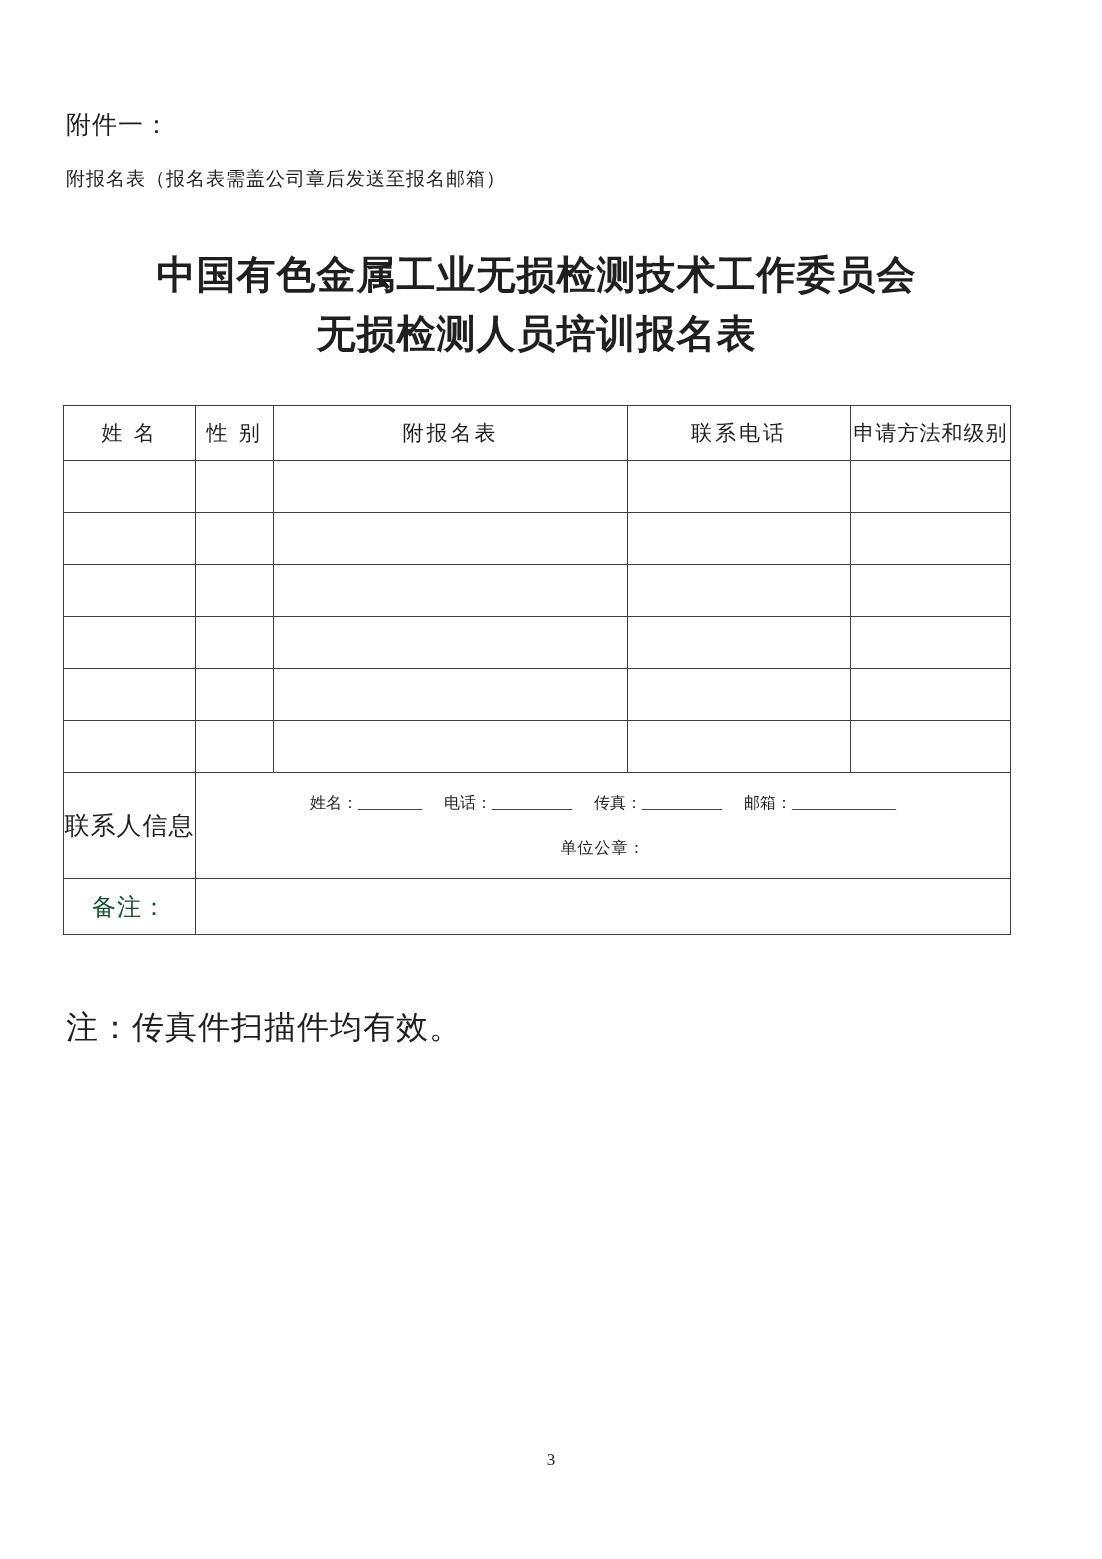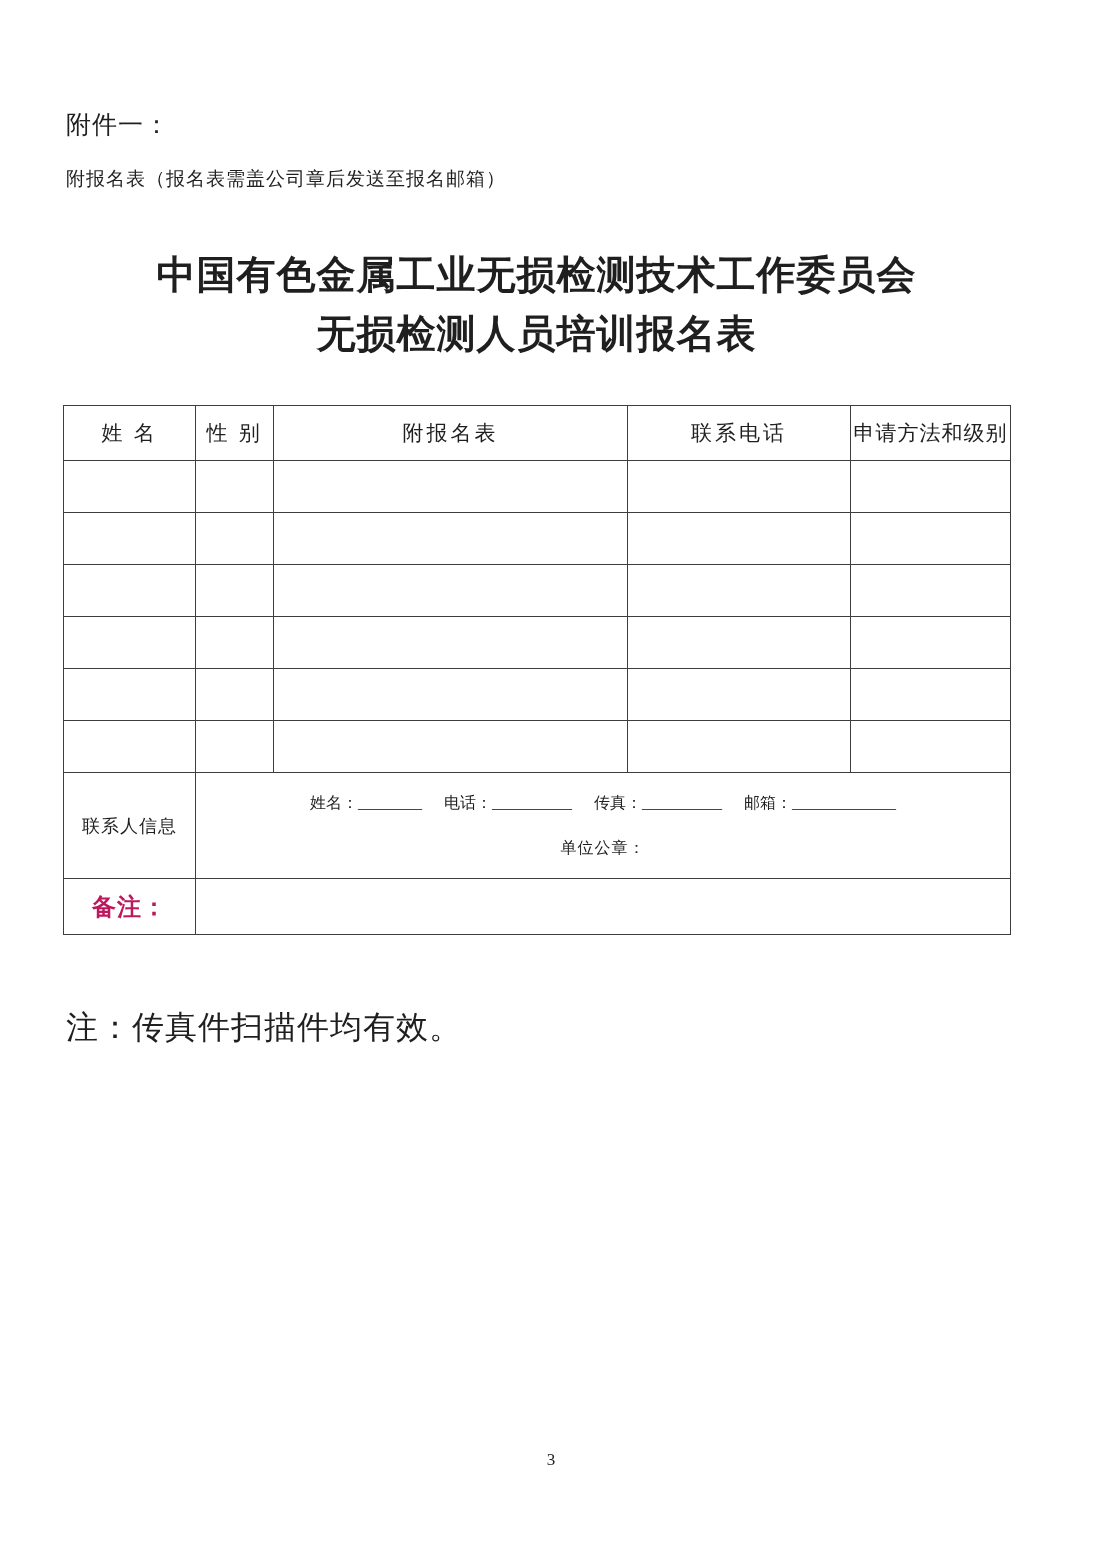--- a/index.html
+++ b/index.html
@@ -42,36 +42,36 @@
     vertical-align: middle;
   }
   .reg-table th {
     font-size: 21px; text-align: center;
     letter-spacing: 3px; white-space: nowrap;
     height: 54px;
   }
   .reg-table th.col-apply { letter-spacing: 1px; }
   .reg-table tr.empty-row td { height: 51px; }
   td.contact-label-cell {
-    font-size: 18px; text-align: center; letter-spacing: 1px;
+    font-size: 25px; text-align: center; letter-spacing: 1px;
   }
   td.contact-content-cell { height: 105px; }
   .contact-inner {
     display: flex; flex-direction: column;
     justify-content: center; align-items: center;
     height: 100%; gap: 24px;
     font-size: 16px;
   }
   .contact-line { text-align: center; white-space: nowrap; }
   .contact-field { margin: 0 9px; }
   .blank { letter-spacing: 0; }
   .seal-line { text-align: left; letter-spacing: 1px; }
   td.remark-label-cell {
     height: 55px; text-align: center;
-    color: #be185d; font-weight: bold; font-size: 24px; letter-spacing: 1px;
+    color: #14532d; font-weight: normal; font-size: 24px; letter-spacing: 1px;
   }
   .footnote {
     position: absolute; left: 66px; top: 1006px;
     font-size: 32px; letter-spacing: 1px; white-space: nowrap;
   }
   .page-number {
     position: absolute; left: 0; width: 100%; top: 1450px;
     text-align: center; font-size: 17px;
   }
 </style>

